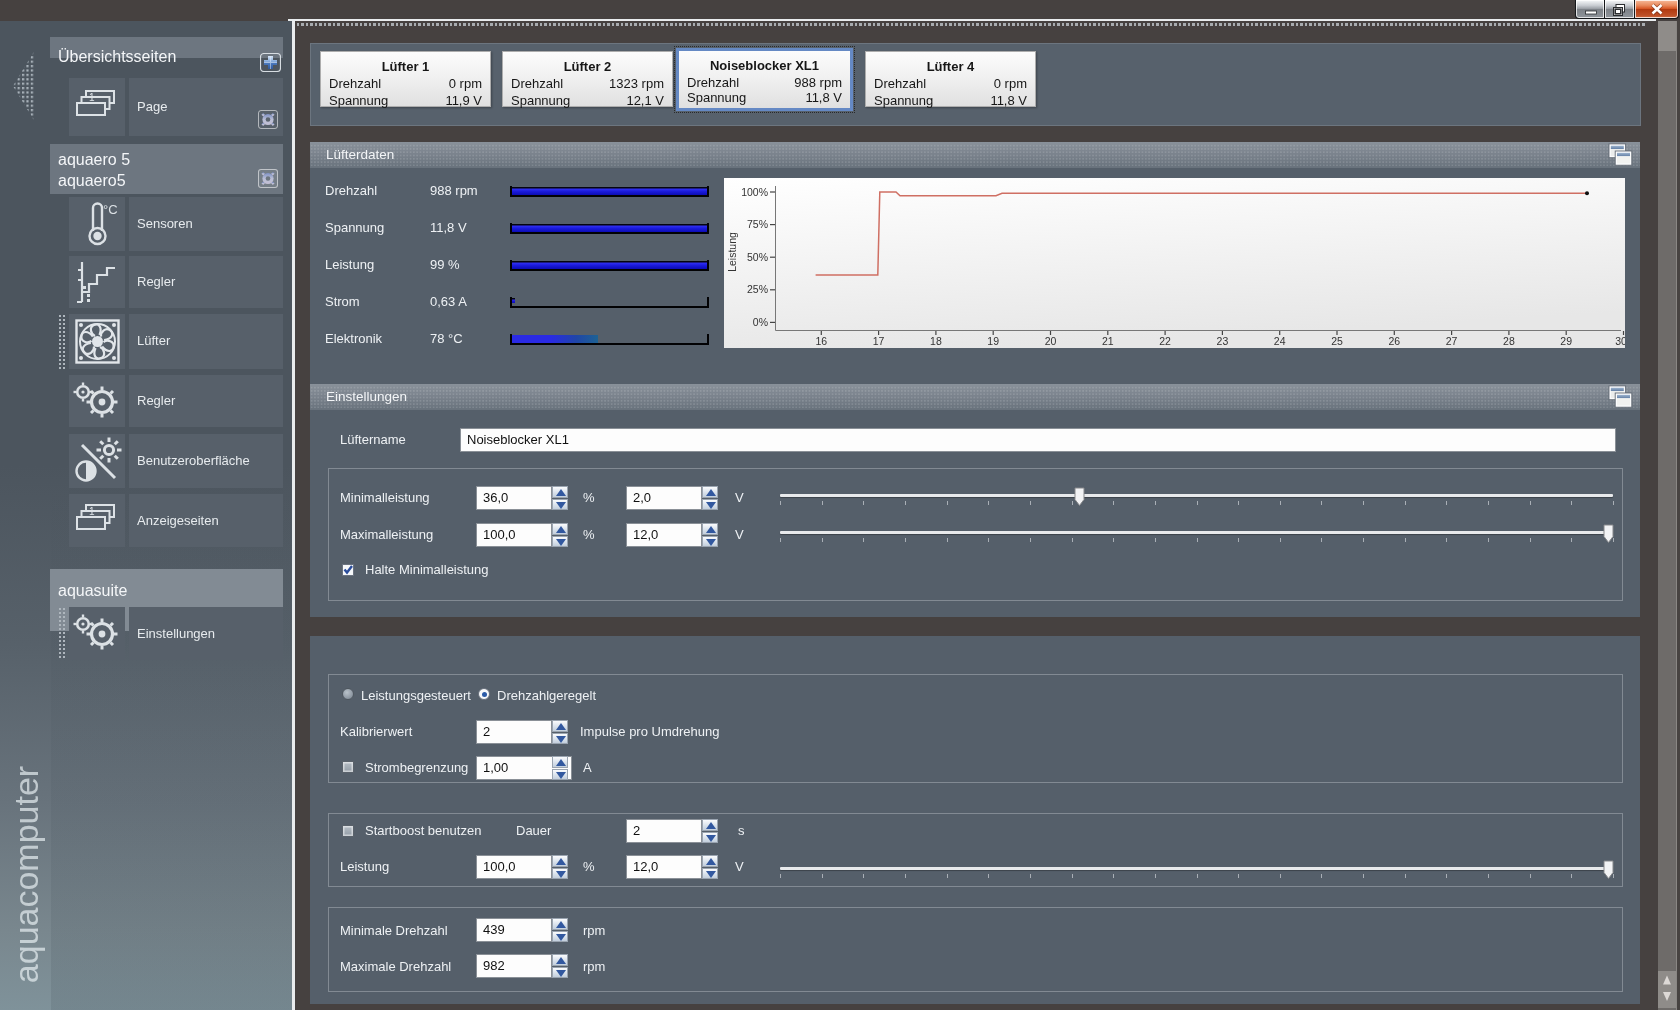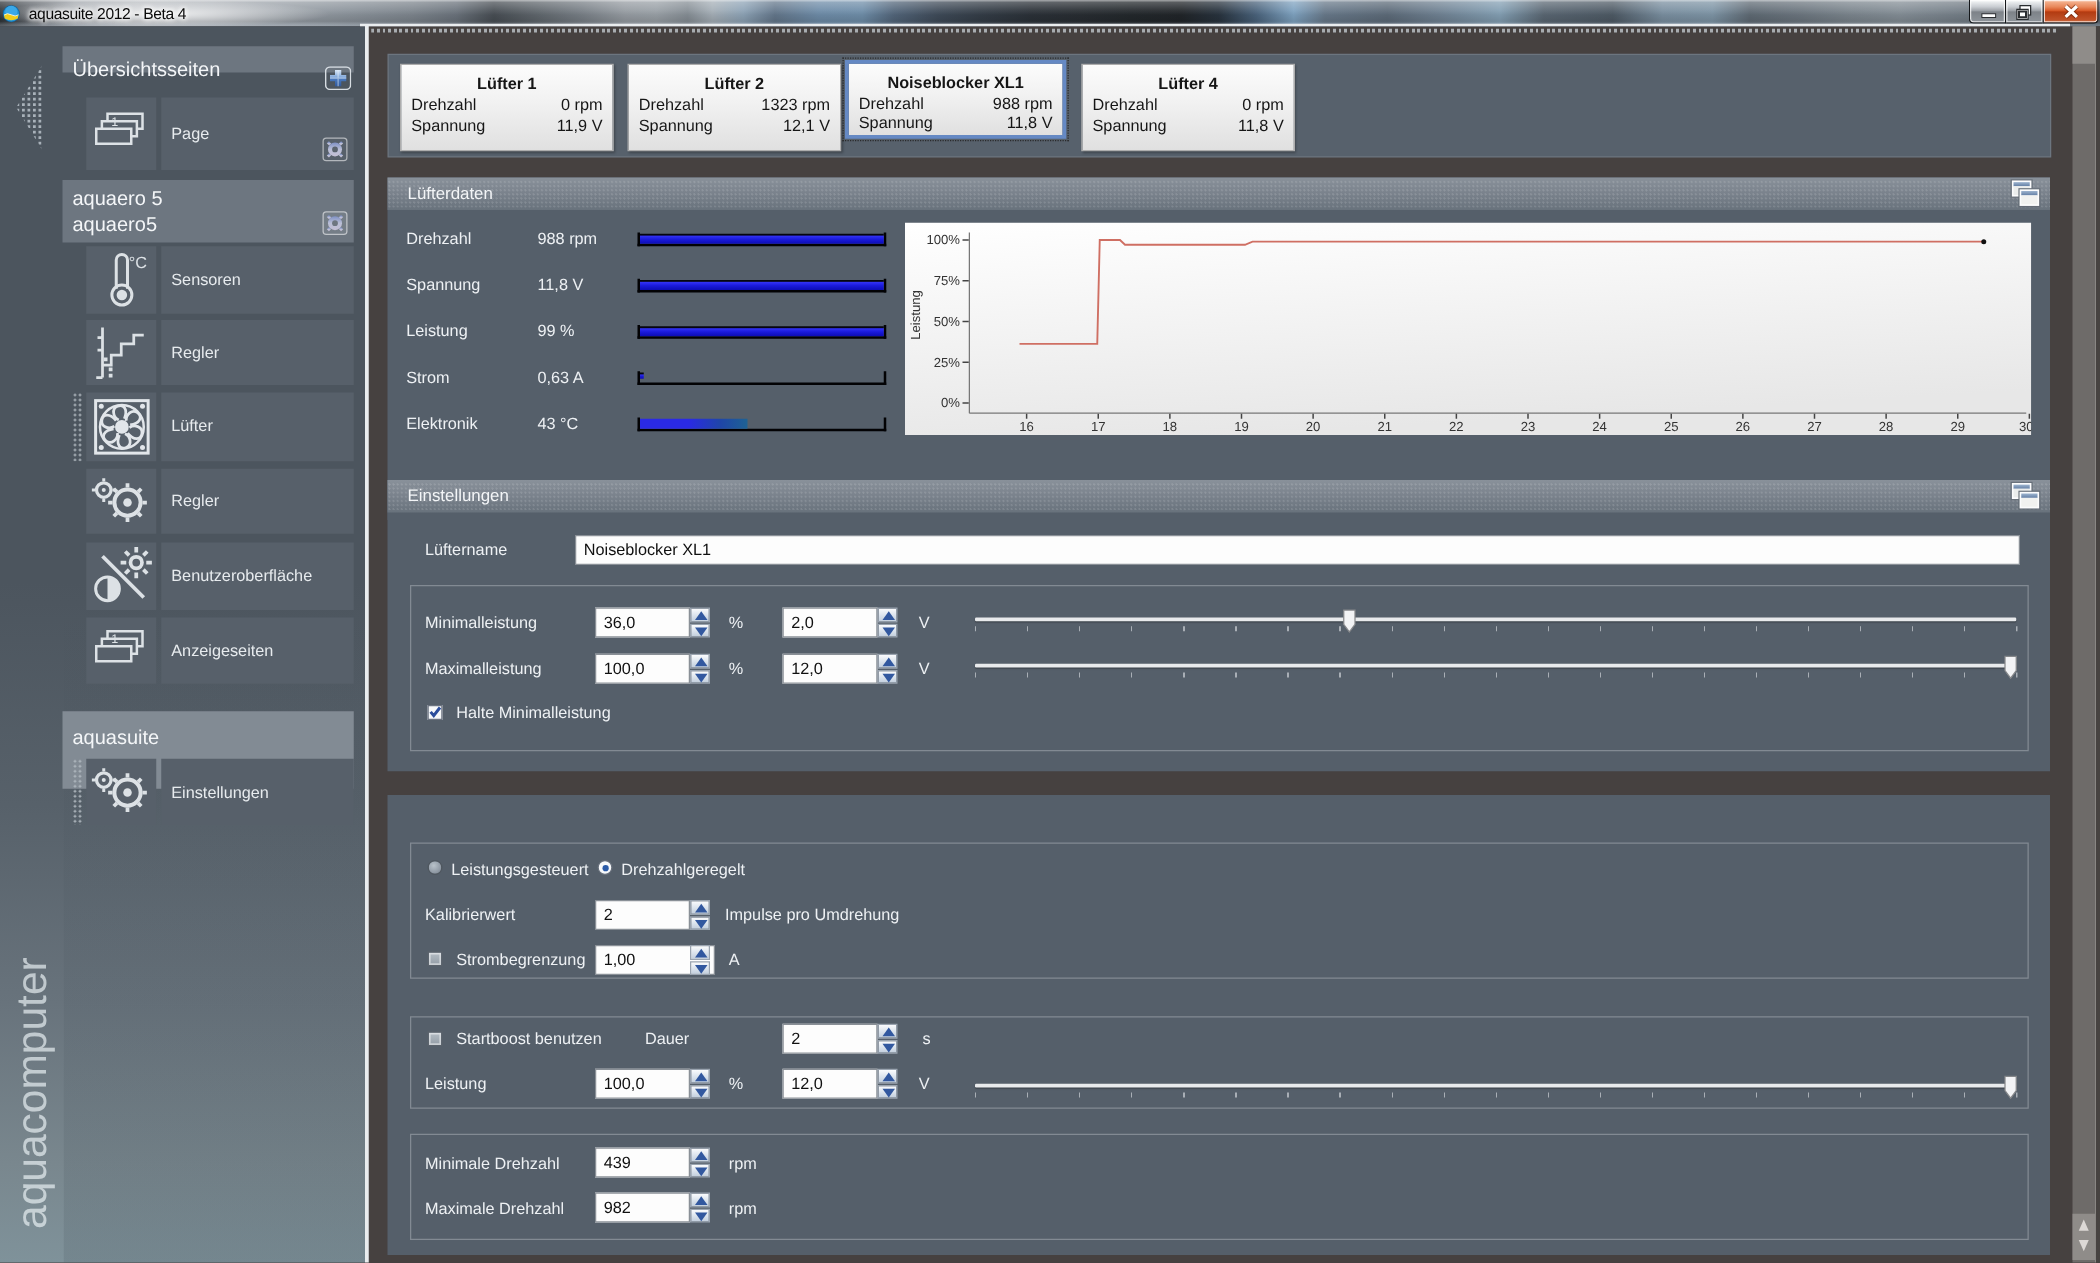--- a/index.html
+++ b/index.html
@@ -37,21 +37,21 @@
 .dots2 {position:absolute; left:58px; width:8px;
 background:radial-gradient(circle 1.1px at 2px 2px, #aeb6bd 95%, transparent), radial-gradient(circle 1.1px at 6px 2px, #aeb6bd 95%, transparent);
 background-size:8px 4px;}
 .gearbtn {position:absolute; width:20px; height:19px; border:1px solid rgba(255,255,255,.55); border-radius:3px;}
 #aquacomp {position:absolute; left:-84px; top:834px; width:220px; text-align:center;
 transform:rotate(-90deg); font-size:34px; color:rgba(235,242,245,.68); letter-spacing:0px; white-space:nowrap;}
 #topline {position:absolute; left:288px; top:19px; width:1368px; height:2px; background:#e9ecee;}
 #topdots {position:absolute; left:297px; top:23px; width:1348px; height:2.5px;
 background:repeating-linear-gradient(90deg,#a8acb0 0 2.2px,transparent 2.2px 4.5px);}
 #fanstrip {position:absolute; left:310px; top:43px; width:1331px; height:83px; background:#57616c; border:1px solid rgba(255,255,255,.13);}
-.card {position:absolute; top:51px; width:171px; height:70px; border:1px solid #adadad;
+.card {position:absolute; top:51px; width:171px; height:56px; border:1px solid #adadad;
 background:linear-gradient(180deg,#fcfcfc 0,#f1f1f1 45%,#e0e0e0 100%); box-shadow:1px 1px 2px rgba(0,0,0,.3); font-size:13px; color:#161616;}
 .card .t {text-align:center; padding-top:7px; font-weight:bold;}
 .card .r {display:flex; justify-content:space-between; padding:0 8px; margin-top:2px; line-height:15px;}
 #selcard {position:absolute; left:676px; top:48px; width:177px; height:63px; border:3px solid #6589c4;
 outline:1px dotted #2a2a2a; outline-offset:1px; font-size:13px; color:#161616;
 background:linear-gradient(180deg,#fcfcfc 0,#f1f1f1 45%,#e0e0e0 100%);}
 .panel {position:absolute; left:310px; width:1330px; background:#555f6a;}
 .phead {position:absolute; left:0; top:0; width:100%; height:26px;
 background:linear-gradient(180deg,#89919a 0,#7b838d 45%,#68727c 100%);}
 .phead .pd {position:absolute; inset:2px 0 2px 0;
@@ -84,32 +84,20 @@
 .radio.on i {position:absolute; left:2.5px; top:2.5px; width:5px; height:5px; border-radius:50%; background:#2b5ba8;}
 
 #scroll {position:absolute; left:1658px; top:21px; width:18px; height:989px; background:#6e6b69;}
 #scroll .top {position:absolute; left:0; top:0; width:18px; height:30px; background:#8f8c89;}
 #scroll .bot {position:absolute; left:0; top:950px; width:18px; height:37px; background:#8f8c89;}
 #redge {position:absolute; left:1676px; top:21px; width:4px; height:989px; background:linear-gradient(90deg,#8a8784 0 1px,#474341 1px);}
 </style>
 </head>
 <body>
 <div id="win">
-<div id="tbar">
-      <div class="sheen"></div>
-      <div class="glow"></div>
-<svg id="ticon" viewBox="0 0 15 15">
-        <circle cx="7.5" cy="7.5" r="7.3" fill="#14649c"></circle>
-        <circle cx="7.5" cy="7.5" r="6.6" fill="#2596d8"></circle>
-        <circle cx="7.5" cy="5.8" r="5.2" fill="#3aa8e8"></circle>
-        <path d="M1.3 8.6 Q4 6.4 7.5 8.4 Q11 10.4 13.7 8.4 L13.1 11.6 Q7.5 14.6 1.9 11.6 Z" fill="#f1cd1b"></path>
-        <path d="M1.3 8.6 Q4 6.4 7.5 8.4 Q11 10.4 13.7 8.4" fill="none" stroke="#fdfdee" stroke-width="0.7"></path>
-      </svg>
-<div id="ttext">aquasuite 2012 - Beta 4</div>
-</div>
 <div id="wbtns">
 <div class="wb" id="wb-min">
         <svg width="30" height="19">
           <rect x="9.5" y="11" width="11" height="3" fill="#fff" stroke="#2a2d30" stroke-width="0.8"></rect>
         </svg>
       </div>
 <div class="wb" id="wb-max">
         <svg width="29" height="19">
           <g fill="none" stroke="#2a2d30">
             <rect x="11" y="4.5" width="8.5" height="7.5" fill="#fff" stroke-width="1"></rect>
@@ -436,21 +424,21 @@
 </div>
 <div class="flbl" style="left:15px;top:41px">Drehzahl</div>
       <div class="fval" style="left:120px;top:41px">988 rpm</div>
 <div class="flbl" style="left:15px;top:78px">Spannung</div>
       <div class="fval" style="left:120px;top:78px">11,8 V</div>
 <div class="flbl" style="left:15px;top:115px">Leistung</div>
       <div class="fval" style="left:120px;top:115px">99 %</div>
 <div class="flbl" style="left:15px;top:152px">Strom</div>
       <div class="fval" style="left:120px;top:152px">0,63 A</div>
 <div class="flbl" style="left:15px;top:189px">Elektronik</div>
-      <div class="fval" style="left:120px;top:189px">43 °C</div>
+      <div class="fval" style="left:120px;top:189px">78 °C</div>
 <div class="bar" style="top:44px">
         <div class="fill" style="width:195px"></div>
       </div>
 <div class="bar" style="top:81px">
         <div class="fill" style="width:195px"></div>
       </div>
 <div class="bar" style="top:118px">
         <div class="fill" style="width:195px"></div>
       </div>
 <div class="bar" style="top:155px">

